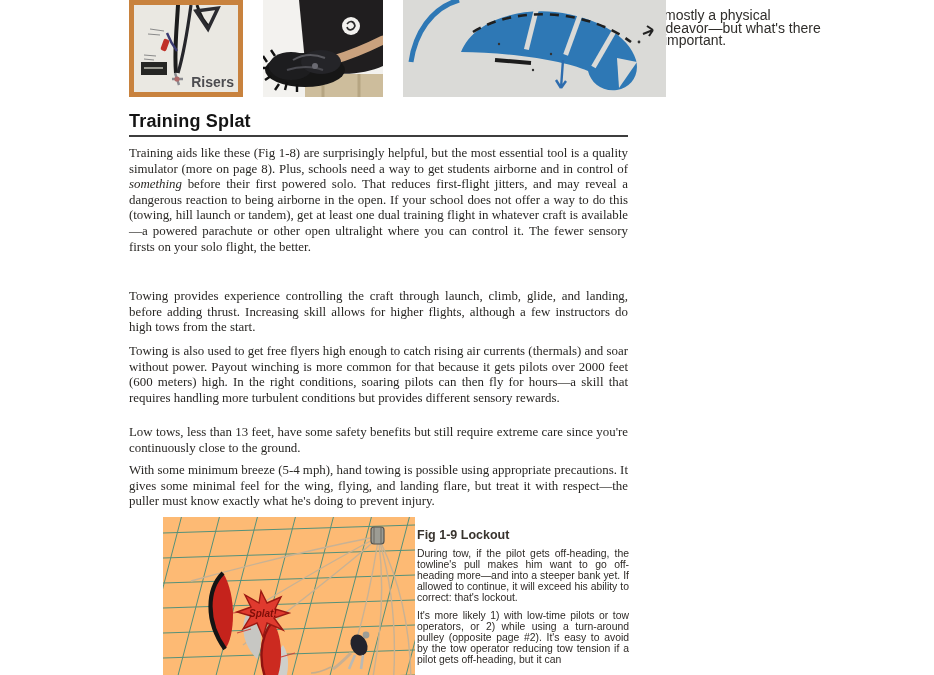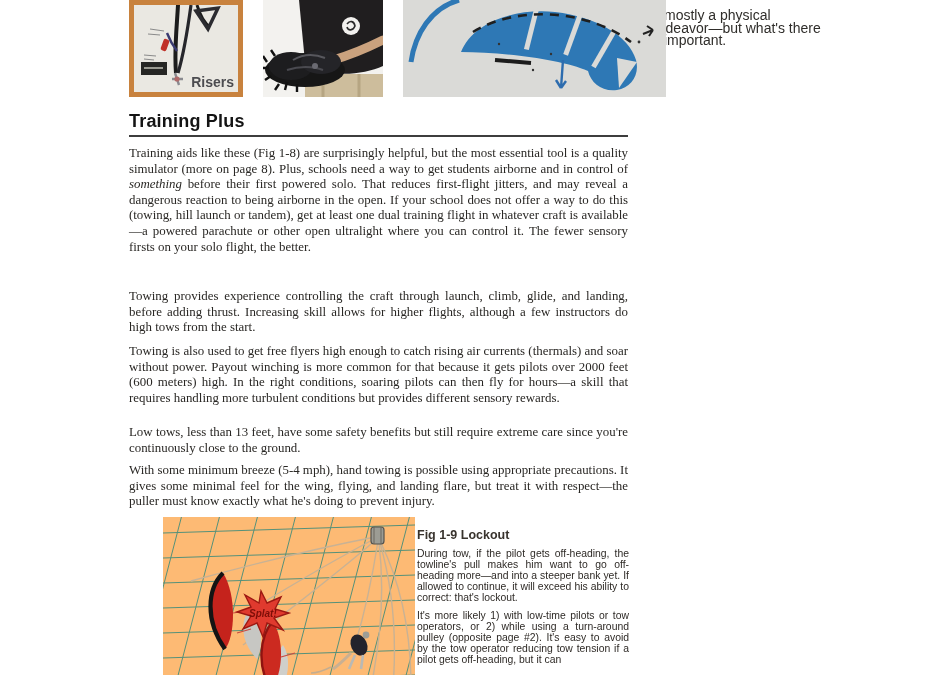--- a/index.html
+++ b/index.html
@@ -97,21 +97,21 @@
         <path d="M160,60 L158,88 M158,88 L153,80 M158,88 L163,81" stroke="#2d6cae" stroke-width="2.4" fill="none"></path>
         <path d="M240,34 L250,30 M250,30 L244,26 M250,30 L246,36" stroke="#222" stroke-width="2" fill="none"></path>
         <circle cx="236" cy="42" r="1.4" fill="#333"></circle>
           <circle cx="130" cy="70" r="1.2" fill="#333"></circle>
         <circle cx="96" cy="44" r="1.2" fill="#333"></circle>
           <circle cx="148" cy="54" r="1.2" fill="#333"></circle>
       </svg>
     </div>
   </div>
 
-  <div class="col h1">Training Plus</div>
+  <div class="col h1">Training Splat</div>
 
   <p class="col body-p p1"><span>Training aids like these (Fig 1-8) are surprisingly helpful, but the most essential tool is a quality simulator (more on page 8). Plus, schools need a way to get students airborne and in control of </span><em>something</em><span> before their first powered solo. That reduces first-flight jitters, and may reveal a dangerous reaction to being airborne in the open. If your school does not offer a way to do this (towing, hill launch or tandem), get at least one dual training flight in whatever craft is available—a powered parachute or other open ultralight where you can control it. The fewer sensory firsts on your solo flight, the better.</span></p>
 
 
   <p class="col body-p p2">Towing provides experience controlling the craft through launch, climb, glide, and landing, before adding thrust. Increasing skill allows for higher flights, although a few instructors do high tows from the start.</p>
   <p class="col body-p p3">Towing is also used to get free flyers high enough to catch rising air currents (thermals) and soar without power. Payout winching is more common for that because it gets pilots over 2000 feet (600 meters) high. In the right conditions, soaring pilots can then fly for hours—a skill that requires handling more turbulent conditions but provides different sensory rewards.</p>
   <p class="col body-p p4">Low tows, less than 13 feet, have some safety benefits but still require extreme care since you're continuously close to the ground.</p>
   <p class="col body-p p5">With some minimum breeze (5-4 mph), hand towing is possible using appropriate precautions. It gives some minimal feel for the wing, flying, and landing flare, but treat it with respect—the puller must know exactly what he's doing to prevent injury.</p>
 
   <div class="lockout-art">

